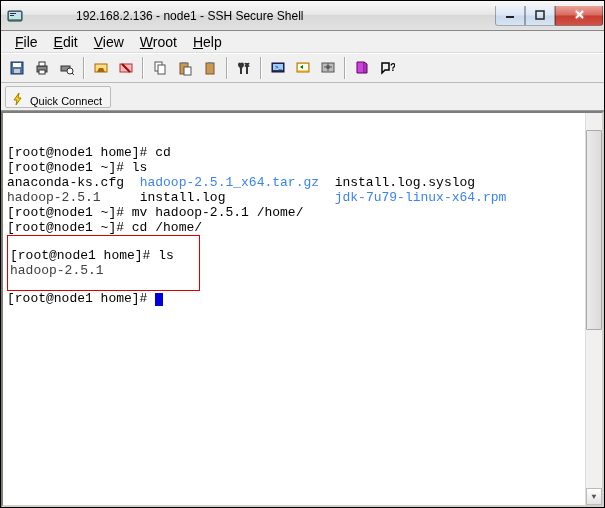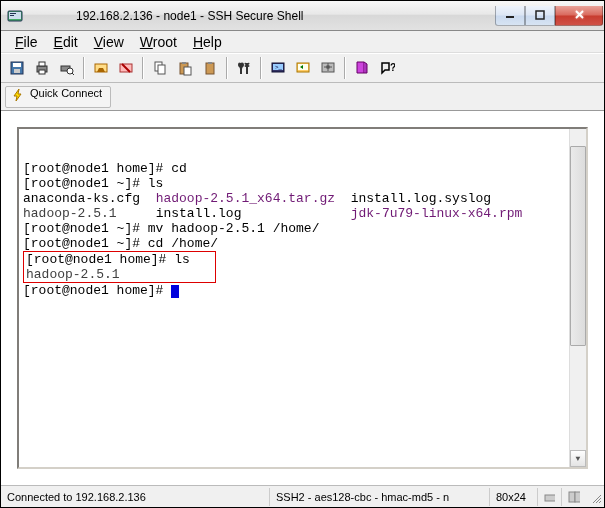--- a/index.html
+++ b/index.html
@@ -24,29 +24,29 @@
   .menubar .menu-item { padding: 2px 8px; cursor: default; }
   .menubar .menu-item u { text-decoration: underline; }
   
   
   .toolbar { height: 30px; background: #f0f0f0; border-top: 1px solid #fff; border-bottom: 1px solid #bbb; display: flex; align-items: center; padding: 0 4px; gap: 1px; }
   .tb-btn { width: 24px; height: 24px; display: flex; align-items: center; justify-content: center; border: 1px solid transparent; }
   .tb-sep { width: 2px; height: 22px; border-left: 1px solid #aaa; border-right: 1px solid #fff; margin: 0 3px; }
   
   
   .connectbar { height: 28px; background: #f0f0f0; border-bottom: 1px solid #999; display: flex; align-items: center; padding: 0 4px; gap: 4px; }
-  .cb-btn { height: 22px; padding: 0 8px 0 4px; display: flex; align-items: flex-start; gap: 4px; border: 1px solid #bbb; background: #f4f4f4; font-size: 11px; border-radius: 2px; }
+  .cb-btn { height: 22px; padding: 0 8px 0 4px; display: flex; align-items: flex-end; gap: 4px; border: 1px solid #bbb; background: #f4f4f4; font-size: 11px; border-radius: 2px; }
   .cb-btn .icon { width: 16px; height: 16px; }
   
   
-  .terminal { flex: 1; background: #fff; border: 2px inset #d4d0c8; margin: 16px; padding: 2px 4px; font-family: "Courier New", monospace; font-size: 13px; line-height: 15px; overflow: auto; position: relative; white-space: pre; color: #000; }
-  .terminal .red { color: #701a75; }
+  .terminal { flex: 1; background: #fff; border: 2px inset #d4d0c8; margin: 0; padding: 2px 4px; font-family: "Courier New", monospace; font-size: 13px; line-height: 15px; overflow: auto; position: relative; white-space: pre; color: #000; }
+  .terminal .red { color: #3b82f6; }
   .terminal .blue { color: #404040; }
   .terminal .cursor { background: #00d; display: inline-block; width: 8px; height: 13px; vertical-align: text-bottom; }
-  .terminal .redbox { border: 1px solid #d00; display: inline-block; padding: 0 2px; }
+  .terminal .redbox { border: 1px solid #d00; display: inline-block; padding: 12px 2px; }
   .scrollbar { position: absolute; right: 0; top: 0; bottom: 0; width: 17px; background: #f0f0f0; border-left: 1px solid #ddd; }
   .scroll-btn { height: 17px; background: linear-gradient(#fefefe,#e4e4e4); border: 1px solid #bbb; display: flex; align-items: center; justify-content: center; font-size: 8px; color: #555; }
   .scroll-thumb { position: absolute; top: 17px; left: 0; right: 0; height: 200px; background: linear-gradient(to right,#eaeaea,#dcdcdc); border: 1px solid #aaa; border-radius: 1px; }
   .scroll-bottom { position: absolute; bottom: 0; left: 0; right: 0; }
   
   
   .statusbar { height: 22px; background: #f0f0f0; border-top: 1px solid #bbb; display: flex; align-items: center; font-size: 11px; }
   .status-cell { padding: 0 6px; border-right: 1px solid #ccc; height: 18px; display: flex; align-items: center; }
   .status-cell.flex { flex: 1; }
   .resize-grip { width: 18px; height: 18px; margin-left: auto; display: flex; align-items: flex-end; justify-content: flex-end; padding: 2px; }
@@ -202,35 +202,14 @@
   </div>
 
   <div class="terminal" id="terminal-area">
     <div><span>[root@node1 home]# cd</span></div><div><span>[root@node1 ~]# ls</span></div><div><span>anaconda-ks.cfg  </span><span class="red">hadoop-2.5.1_x64.tar.gz</span><span>  install.log.syslog</span></div><div><span class="blue">hadoop-2.5.1</span><span>     install.log              </span><span class="red">jdk-7u79-linux-x64.rpm</span></div><div><span>[root@node1 ~]# mv hadoop-2.5.1 /home/</span></div><div><span>[root@node1 ~]# cd /home/</span></div><span class="redbox" style="display: inline-block;"><div><span>[root@node1 home]# ls</span></div><div><span class="blue">hadoop-2.5.1</span><span>            </span></div></span><div style="height: 0px;"></div><div><span>[root@node1 home]# </span><span class="cursor"></span></div><div class="scrollbar">
       <div class="scroll-btn">▲</div>
       <div class="scroll-thumb"></div>
       <div class="scroll-btn scroll-bottom">▼</div>
     </div>
   </div>
 
-  <div class="statusbar">
-    <div class="status-cell flex">Connected to 192.168.2.136</div>
-    <div class="status-cell" style="width:220px">SSH2 - aes128-cbc - hmac-md5 - n</div>
-    <div class="status-cell" style="width:48px">80x24</div>
-    <div class="status-cell" style="width:24px">
-      <svg width="14" height="12">
-          <rect x="1" y="4" width="12" height="6" fill="#ccc" stroke="#888"></rect>
-        </svg>
-    </div>
-    <div class="status-cell" style="width:24px;border-right:none">
-      <svg width="14" height="12">
-          <rect x="1" y="1" width="6" height="10" fill="#ccc" stroke="#888"></rect>
-          <rect x="7" y="1" width="6" height="10" fill="#ccc" stroke="#888"></rect>
-        </svg>
-    </div>
-    <div class="resize-grip">
-      <svg width="12" height="12">
-          <path d="M11 3 L3 11 M11 6 L6 11 M11 9 L9 11" stroke="#888"></path>
-        </svg>
-    </div>
-  </div>
 
 </div>
 
 </body></html>

